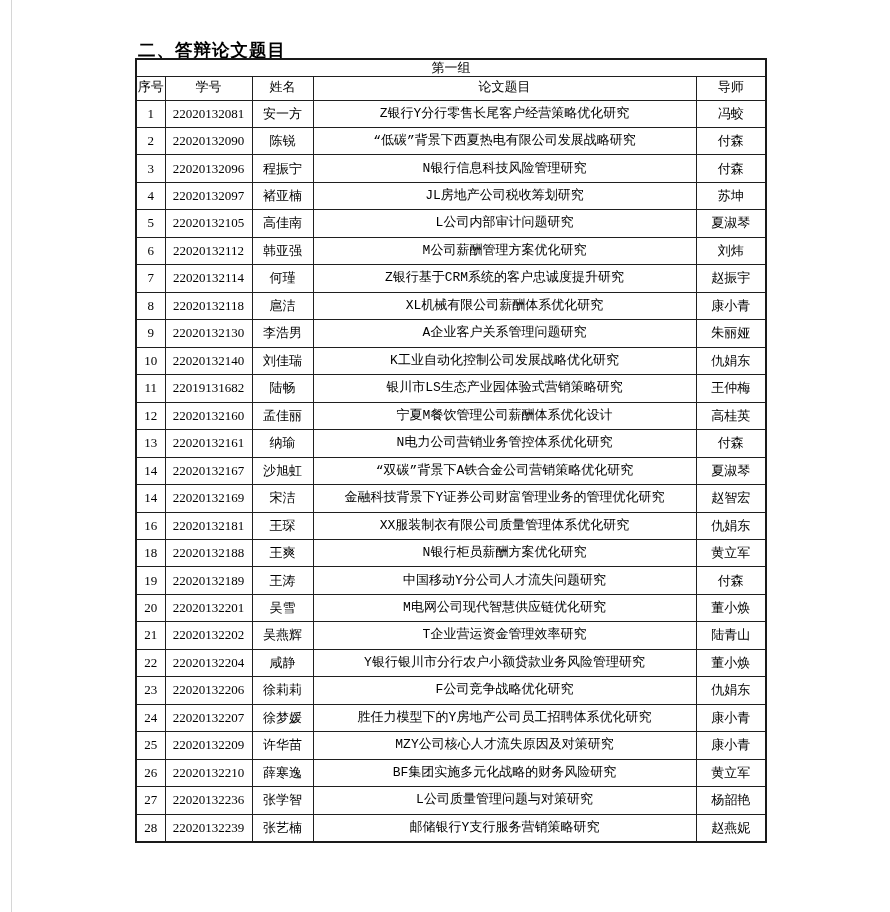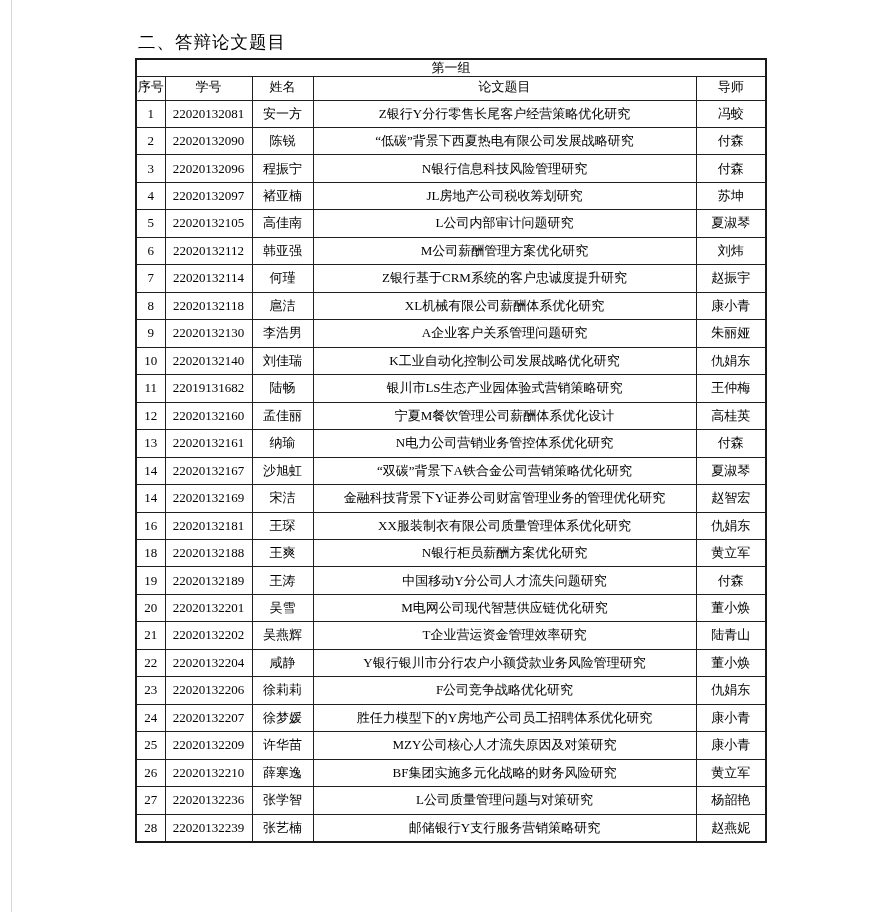--- a/index.html
+++ b/index.html
@@ -6,40 +6,40 @@
   body{
     width:890px;height:912px;position:relative;background:#ffffff;
     font-family:"Liberation Serif","DejaVu Serif",serif;color:#000;
     overflow:hidden;
   }
   .page-edge{
     position:absolute;left:11px;top:0;width:1px;height:912px;
     background:#d6d6d6;
   }
   .heading{
-    position:absolute;left:138px;top:30px;
+    position:absolute;left:138px;top:38px;
     font-family:"Liberation Sans","DejaVu Sans",sans-serif;
-    font-weight:normal;font-size:17.5px;letter-spacing:1px;color:#000;
+    font-weight:bold;font-size:17.5px;letter-spacing:1px;color:#000;
   }
   table.thesis{
     position:absolute;left:135px;top:58px;width:630px;
     border-collapse:collapse;table-layout:fixed;
     border:2px solid #1a1a1a;
     font-size:13px;color:#000;
   }
   table.thesis td,table.thesis th{
     border:1px solid #1f1f1f;
     padding:0;overflow:hidden;white-space:nowrap;
     font-weight:normal;text-align:center;vertical-align:middle;
     line-height:1.1;
   }
   tr.group-row{height:17px;}
   tr.header-row{height:24px;font-family:Liberation Mono, monospace;}
   tr.data-row{height:27.47px;}
-  td.c-title{text-align:left;padding-left:5px;}
+  td.c-title{text-align:left;padding-left:5px;font-family:Liberation Mono, monospace;}
   col.c0{width:29px;} col.c1{width:87px;} col.c2{width:61px;}
   col.c3{width:383px;} col.c4{width:70px;}
 </style>
 </head>
 <body>
 
 <div class="page-edge"></div>
 
 <div class="heading">二、答辩论文题目</div>
 

